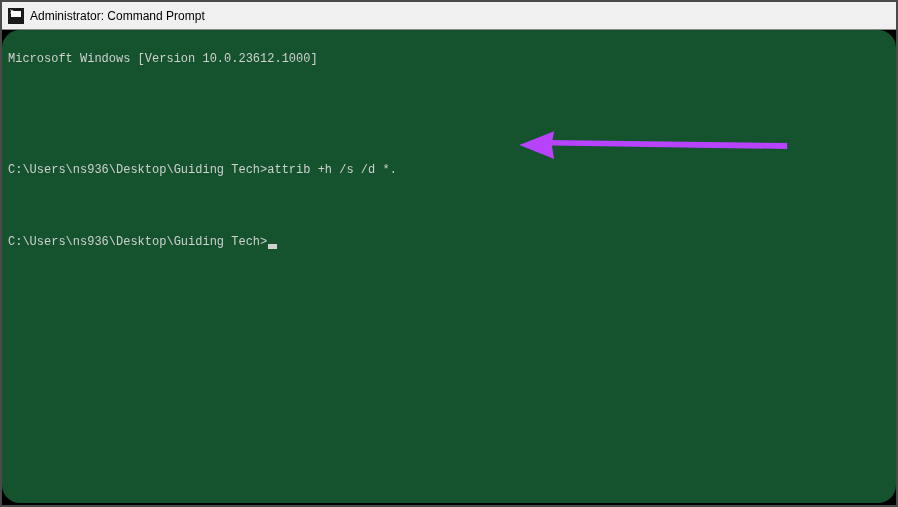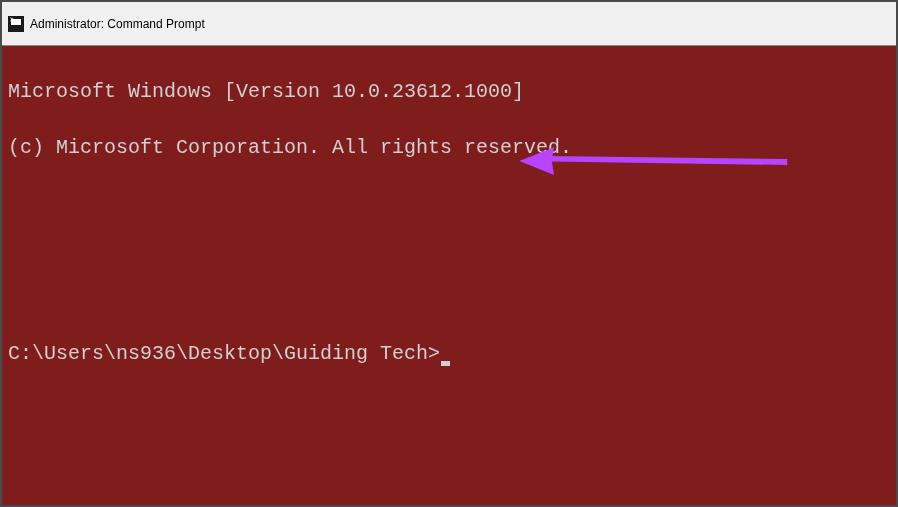--- a/index.html
+++ b/index.html
@@ -9,21 +9,21 @@
     }
     body {
       width: 898px;
       height: 507px;
       background: #000;
       font-family: Consolas, 'Courier New', monospace;
       overflow: hidden;
       border: 2px solid #4a4a4a;
     }
     .titlebar {
-      height: 44px;
+      height: 28px;
       background: #f0f0f0;
       border-bottom: 1px solid #888;
       display: flex;
       align-items: center;
       padding: 0 6px;
       gap: 6px;
     }
     .titlebar-icon {
       width: 16px;
       height: 16px;
@@ -52,28 +52,29 @@
       left: 2px;
       line-height: 7px;
       letter-spacing: -1px;
     }
     .titlebar-text {
       font-family: 'Segoe UI', Tahoma, sans-serif;
       font-size: 12px;
       color: #000;
     }
     .terminal {
-      background: #7f1d1d;
+      background: #14532d;
       color: #d0d0d0;
       padding: 4px 6px;
-      font-size: 20px;
+      font-size: 12px;
       line-height: 1.4;
       height: calc(100% - 30px);
       white-space: pre;
       position: relative;
+      border-radius: 18px;
     }
     .line {
       display: block;
     }
     .prompt {
       color: #d0d0d0;
     }
     .cmd {
       color: #d0d0d0;
     }
@@ -101,23 +102,23 @@
 </head>
 <body>
 
 <div class="titlebar">
   <div class="titlebar-icon"></div>
   <span class="titlebar-text">Administrator: Command Prompt</span>
 </div>
 
 <div class="terminal">
 <span class="line">Microsoft Windows [Version 10.0.23612.1000]</span>
-<span class="line">(c) Microsoft Corporation. All rights reserved.</span>
 <div class="spacer"></div>
 <div class="spacer"></div>
+<span class="line"><span class="prompt">C:\Users\ns936\Desktop\Guiding Tech&gt;</span><span class="cmd">attrib +h /s /d *.</span></span>
 <div class="spacer"></div>
 <span class="line"><span class="prompt">C:\Users\ns936\Desktop\Guiding Tech&gt;</span><span class="cmd"></span><span class="cursor"></span></span>
 
   <svg class="arrow-overlay" width="898" height="477" viewBox="0 0 898 477">
     <defs>
       <linearGradient id="arrowGrad" x1="0%" y1="0%" x2="100%" y2="0%">
         <stop offset="0%" stop-color="#b843ff"></stop>
         <stop offset="100%" stop-color="#b843ff"></stop>
       </linearGradient>
     </defs>

